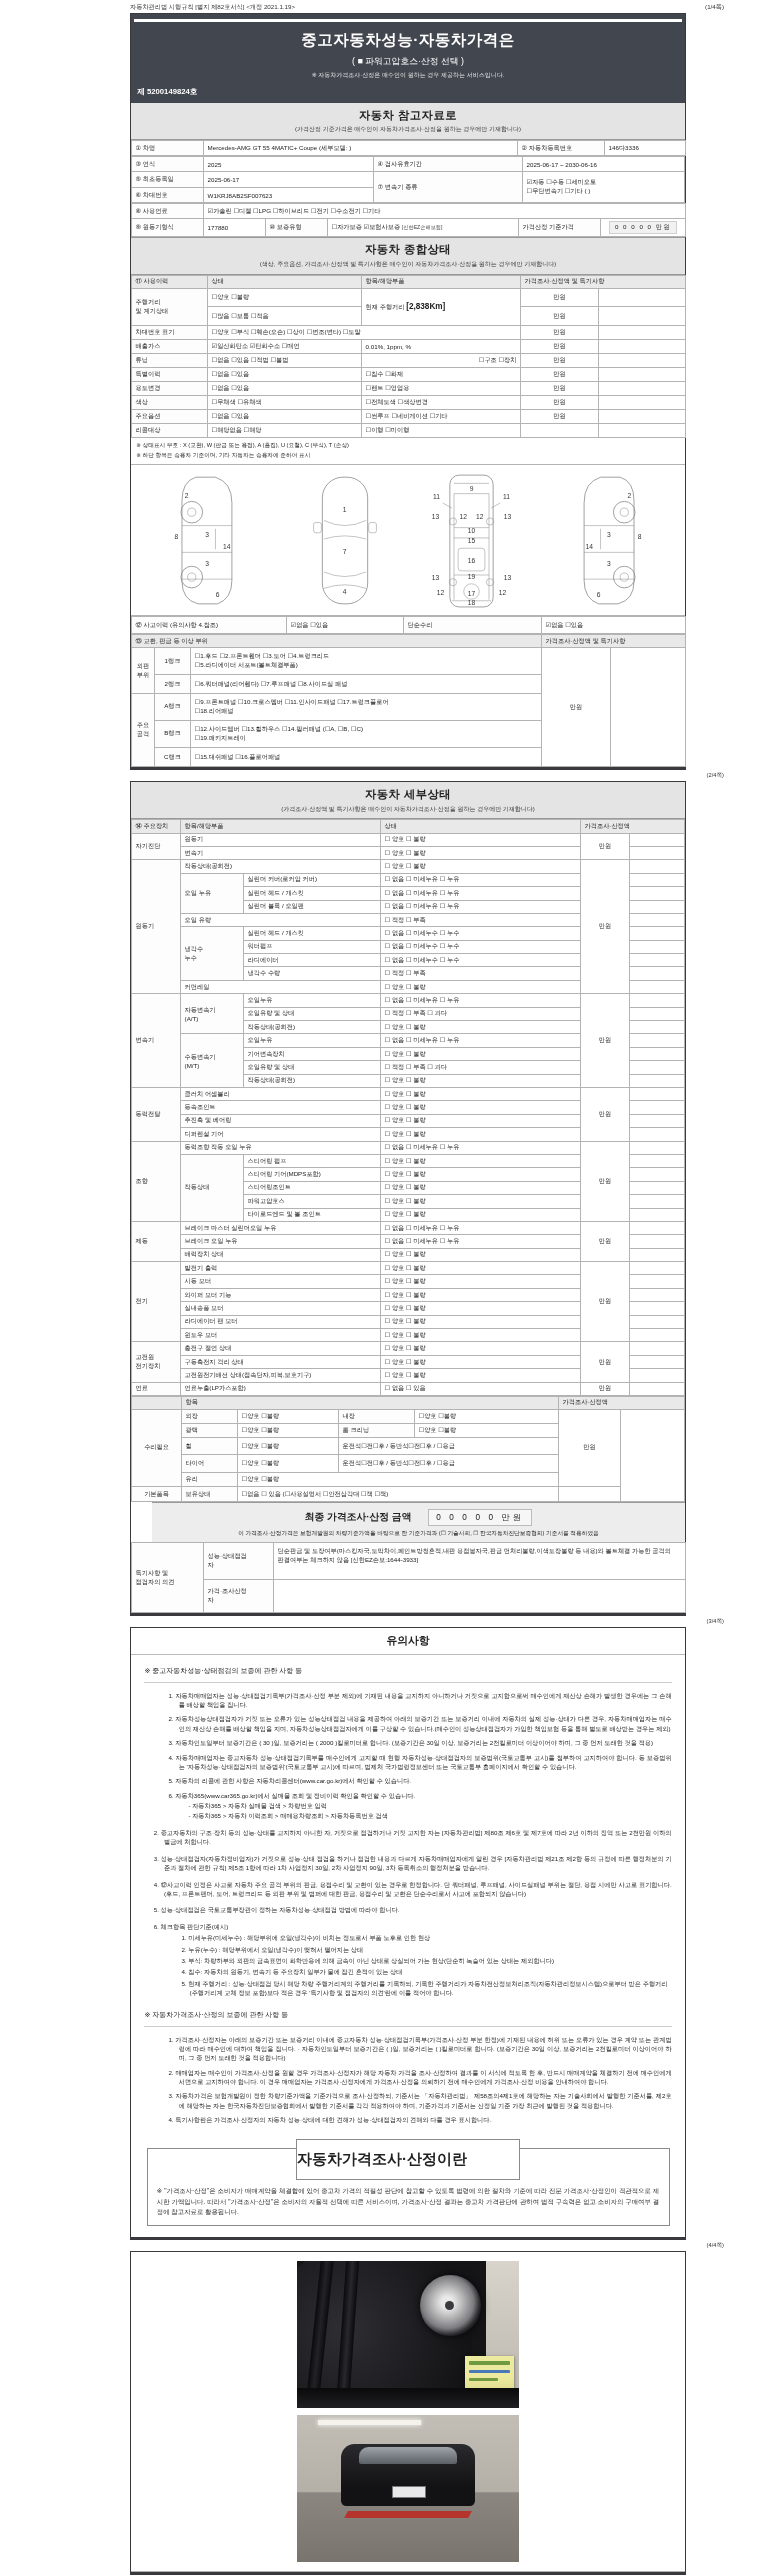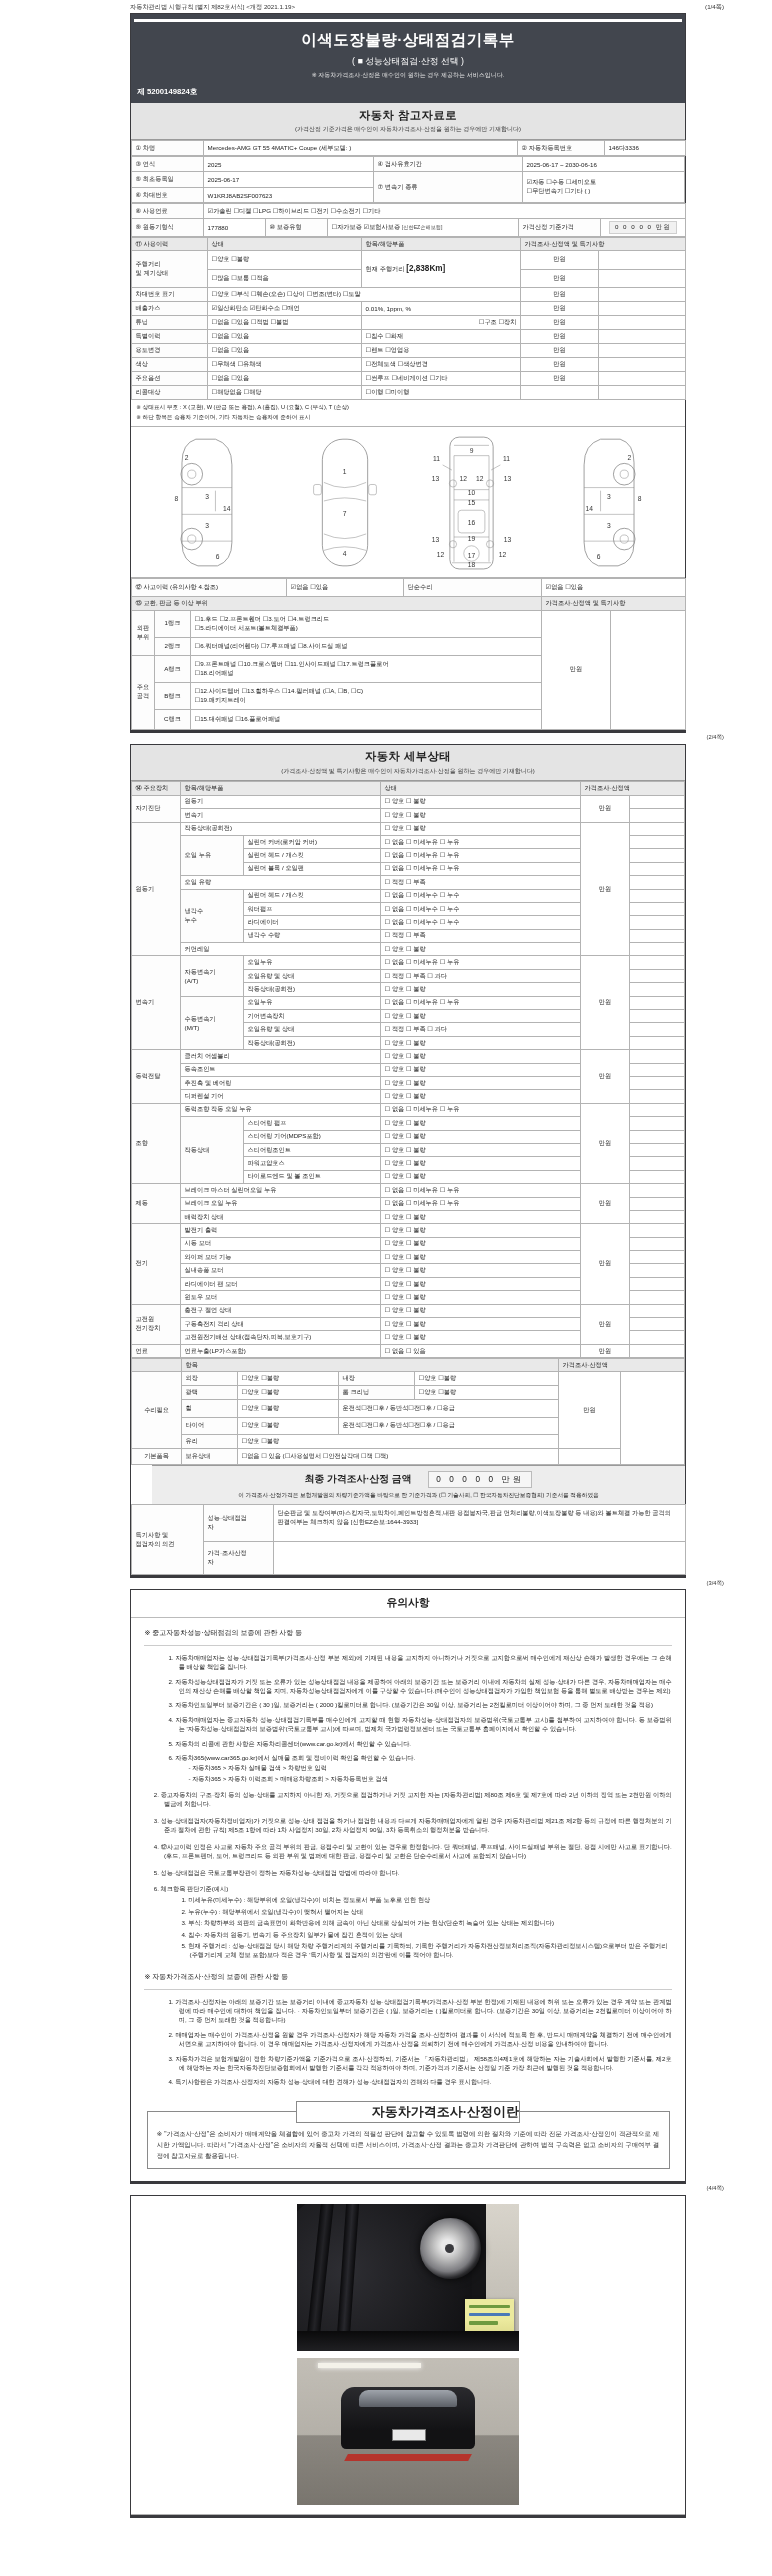--- a/index.html
+++ b/index.html
@@ -44,21 +44,21 @@
   .finalbar .fn{font-size:5.7px;margin-top:4.1px;}
   .ntitle{text-align:center;font-size:10.8px;font-weight:bold;padding:6.2px 0;border-bottom:0.5px solid #bbb;}
   .ncontent{padding:7.2px 13.4px 5.2px 13.4px;font-size:6.2px;line-height:1.5;color:#222;}
   .nh{font-size:7px;padding:3.1px 0 6.2px 0;border-bottom:0.5px solid #ccc;margin-bottom:7.2px;}
   .nA{margin:0 0 5.2px 24px;padding-left:10.3px;text-indent:-10.3px;text-align:justify;}
   .nB{margin:7.2px 0 5.2px 9.3px;padding-left:10.3px;text-indent:-10.3px;text-align:justify;}
   .nsub{margin:2.1px 0 2.1px 37px;padding-left:8.2px;text-indent:-8.2px;}
   .ndash{margin:1px 0 1px 44px;}
 
   .infobox{border:0.5px solid #8a8a8a;margin:13.4px 15.5px 11.3px 15.5px;padding:0 9.3px 7.2px 9.3px;position:relative;}
-  .infobox .ibt{width:222px;margin:-10.3px auto 6.2px auto;background:#fff;border:0.5px solid #8a8a8a;text-align:right;font-size:13px;font-weight:bold;padding:1px 0;}
+  .infobox .ibt{width:222px;margin:-10.3px auto 6.2px auto;background:#fff;border:0.5px solid #8a8a8a;text-align:left;font-size:15px;font-weight:bold;padding:10px 0;}
   .infobox .ibb{font-size:6.4px;line-height:1.65;text-align:justify;}
 
   .photoarea{padding:8.2px 0 9.3px 0;display:flex;flex-direction:column;align-items:center;gap:7.2px;border-bottom:0.5px solid #b3b3b3;}
   .photo{width:222px;height:147px;position:relative;overflow:hidden;background:#151517;}
   .photo *{position:absolute;}
   
   .p1-wall{right:0;top:0;width:33px;height:100%;background:linear-gradient(180deg,#d8d4cb,#b9b5ac);}
   .p1-body{left:-20.6px;top:-15.5px;width:196px;height:185px;background:radial-gradient(circle at 35% 45%,#2e2e33 0%,#1b1b1e 55%,#0c0c0e 100%);border-radius:40% 45% 40% 45%;}
   .p1-rib{left:15.5px;top:0;width:13.4px;height:100%;background:linear-gradient(90deg,#0a0a0c,#232327,#0a0a0c);transform:skewX(-6deg);}
   .p1-rib2{left:44px;top:0;width:13.4px;height:100%;background:linear-gradient(90deg,#0a0a0c,#28282d,#0a0a0c);transform:skewX(-4deg);}
@@ -82,22 +82,22 @@
 <div class="wrap">
 
   <div class="metaline">
     <span>자동차관리법 시행규칙 [별지 제82호서식] &lt;개정 2021.1.19&gt;</span>
     <span>(1/4쪽)</span>
   </div>
 
   <div class="pagebox">
     <div class="dochead">
       <div class="stripe"></div>
-      <div class="t1">이색도장불량·상태점검기록부</div>
-      <div class="t2">( ■ 성능상태점검·산정 선택 )</div>
+      <div class="t1">중고자동차성능·자동차가격은</div>
+      <div class="t2">( ■ 파워고압호스·산정 선택 )</div>
       <div class="t3">※ 자동차가격조사·산정은 매수인이 원하는 경우 제공하는 서비스입니다.</div>
       <div class="docno">제 5200149824호</div>
     </div>
 
     <div class="sechead">
       <div class="st">자동차 참고자료로</div>
       <div class="ss">(가격산정 기준가격은 매수인이 자동차가격조사·산정을 원하는 경우에만 기재합니다)</div>
     </div>
     <table class="grid">
       <colgroup>
@@ -163,20 +163,24 @@
         <td>
           <span>☐자가보증  ☑보험사보증</span>
           <span class="small">[신한EZ손해보험]</span>
         </td>
         <td class="lbl">가격산정 기준가격</td>
         <td class="ctr"><span class="valblock">0 0 0 0 0 만원</span></td>
       </tr>
     </tbody>
       </table>
 
+    <div class="sechead" style="border-top:0.5px solid #9a9a9a">
+      <div class="st">자동차 종합상태</div>
+      <div class="ss">(색상, 주요옵션, 가격조사·산정액 및 특기사항은 매수인이 자동차가격조사·산정을 원하는 경우에만 기재합니다)</div>
+    </div>
     <table class="grid">
       <colgroup>
           <col style="width:76px">
           <col style="width:154px">
           <col style="width:159px">
           <col style="width:78px">
           <col style="width:87px">
         </colgroup>
       <tbody>
           <tr style="height:13.4px">

